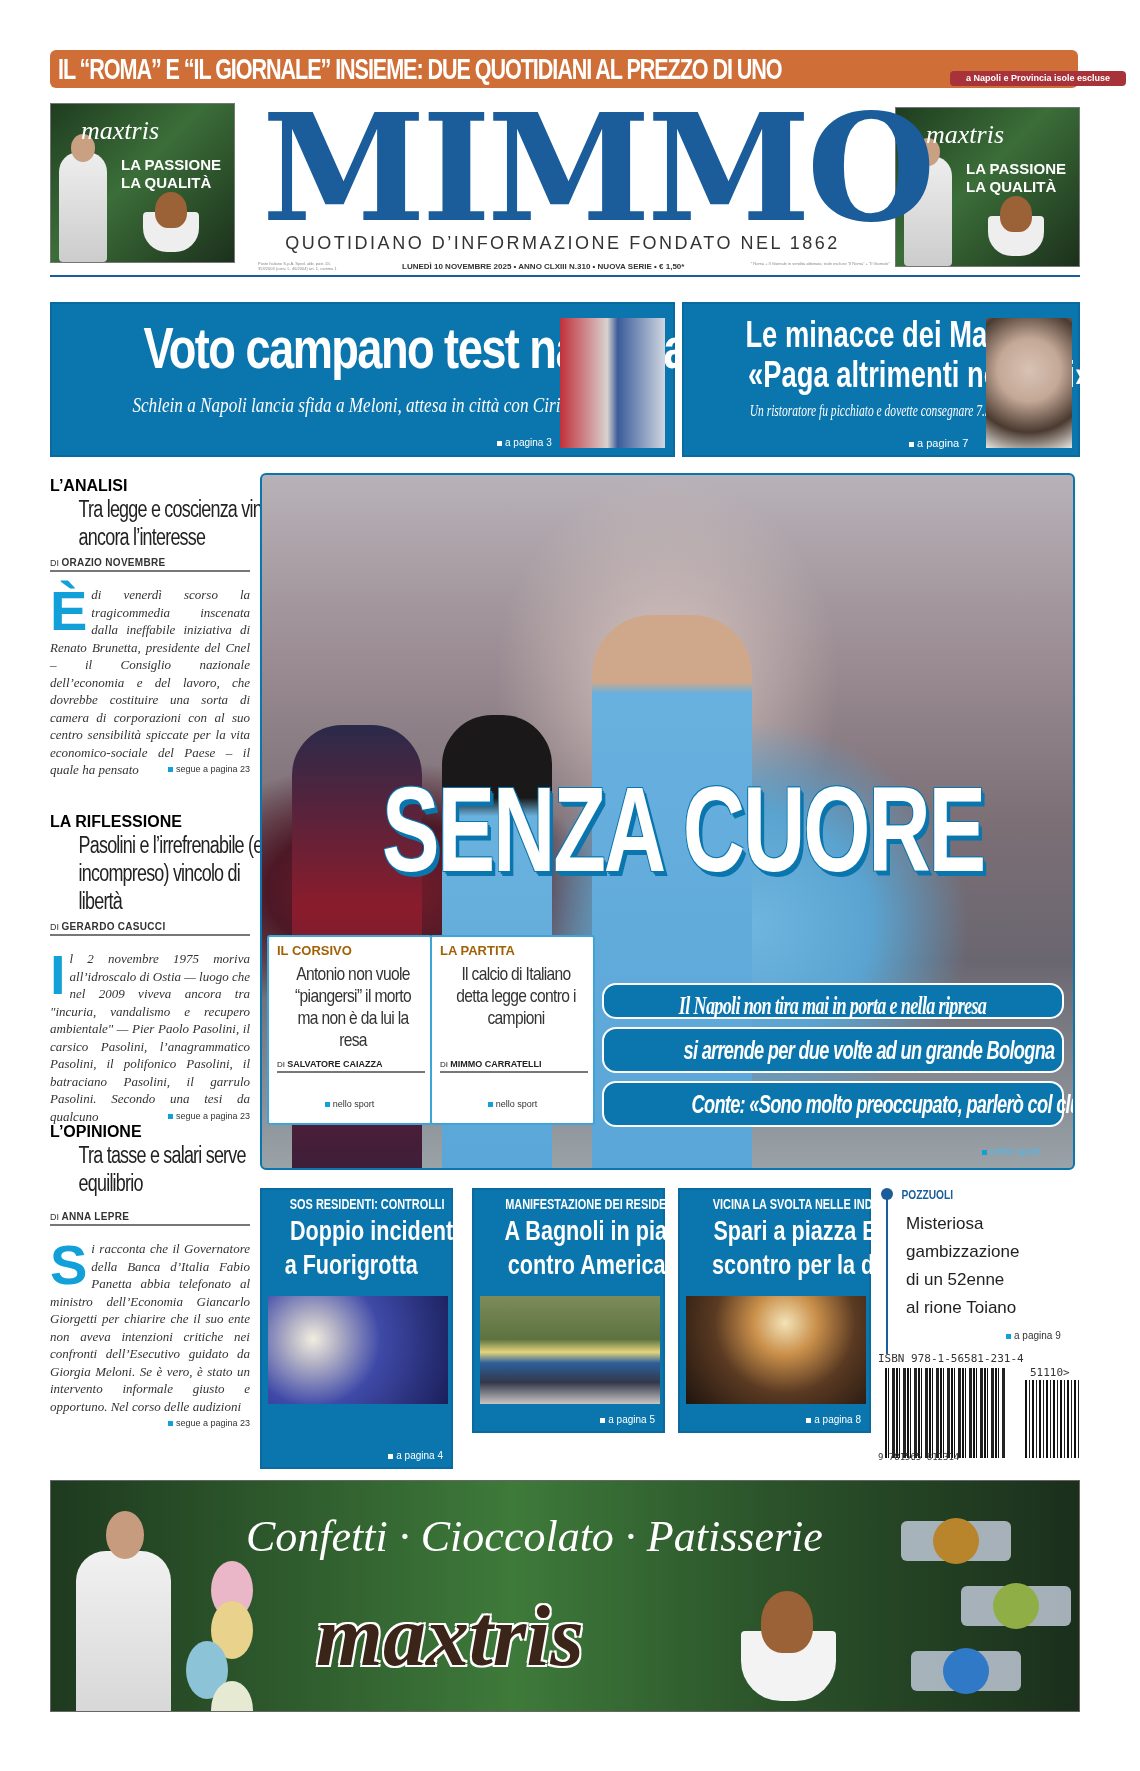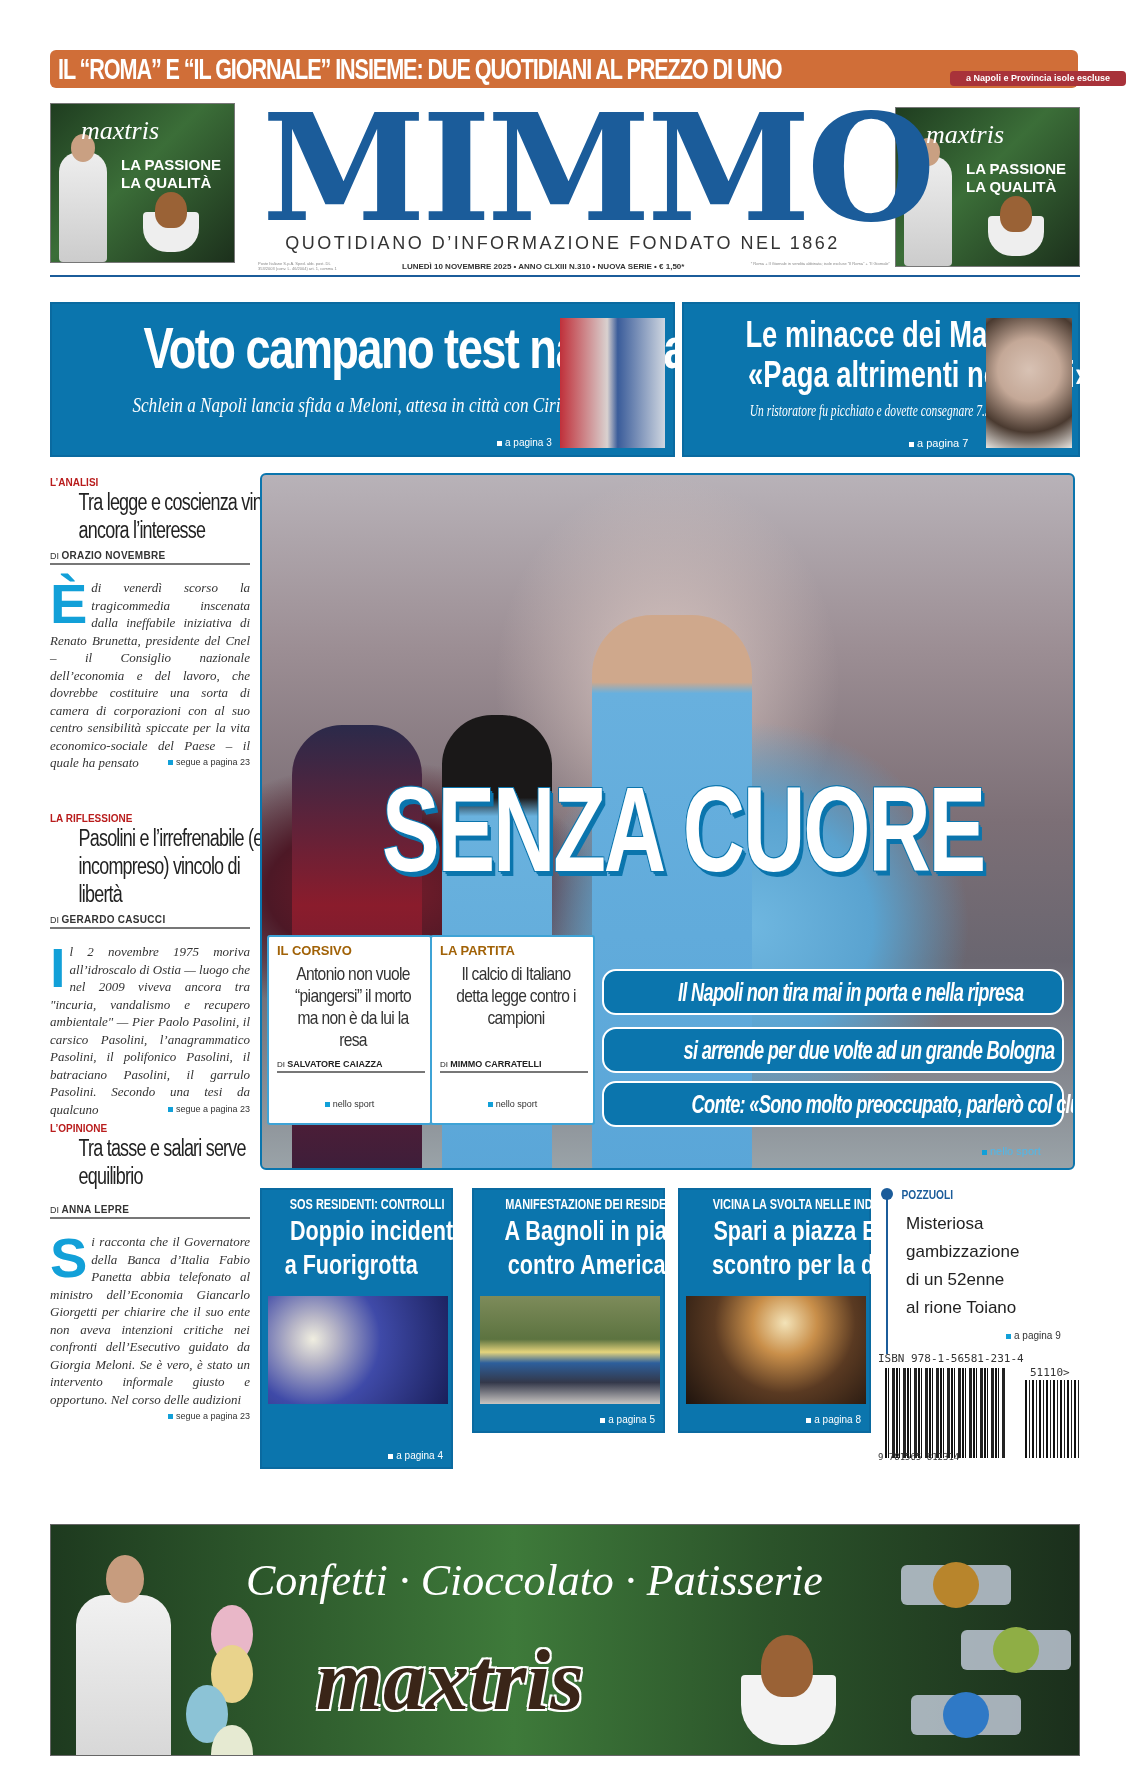--- a/index.html
+++ b/index.html
@@ -38,21 +38,21 @@
   #box1 .pg{left:445px;top:133px;font-size:10px;}
   #box1 .photo{left:508px;top:14px;width:105px;height:130px;background:linear-gradient(90deg,#c0303a 0%,#d9d1cf 45%,#3a5c9a 55%,#cfd6e0 100%);}
   #box2{left:682px;top:302px;width:398px;height:155px;}
   #box2 .hl1,#box2 .hl2{left:10px;font-size:36px;font-weight:bold;white-space:nowrap;transform:scaleX(0.76);}
   #box2 .hl1{top:10px;} #box2 .hl2{top:50px;}
   #box2 .sub{left:12px;top:98px;font-family:"Liberation Serif",serif;font-style:italic;font-size:16px;white-space:nowrap;transform:scaleX(0.72);}
   #box2 .pg{left:225px;top:133px;font-size:11px;}
   #box2 .photo{left:302px;top:14px;width:86px;height:130px;background:radial-gradient(circle at 50% 40%,#d8c2b4 0%,#c4a897 35%,#4a3a30 70%,#e8e6e2 100%);}
 
   
-  .kicker{font-size:10px;font-weight:bold;color:#b91c1c;}
+  .kicker{font-size:16px;font-weight:bold;color:#000000;}
   .lhead{font-size:23px;color:#222;letter-spacing:-1px;line-height:28px;transform:scaleX(0.78);width:260px;}
   .byline{font-size:9px;color:#333;border-bottom:2px solid #777;width:200px;padding-bottom:2px;}
   .byline b{font-size:10px;letter-spacing:0.3px;}
   .bodytext{font-family:"Liberation Serif",serif;font-style:italic;font-size:13px;line-height:17.5px;color:#333;width:200px;text-align:justify;}
   .dropcap{float:left;font-family:"Liberation Sans",sans-serif;font-style:normal;font-weight:bold;color:#12a0d8;font-size:56px;line-height:46px;margin:2px 4px 0 0;}
   .segue{font-family:"Liberation Sans",sans-serif;font-style:normal;font-size:9px;color:#333;float:right;}
   .bullet{display:inline-block;width:5px;height:5px;background:#12a0d8;margin-right:3px;vertical-align:middle;}
 
   
   #hero{left:260px;top:473px;width:815px;height:697px;border:2px solid #0b75ad;border-radius:6px;overflow:hidden;
@@ -95,21 +95,21 @@
   #pozz-pg{left:1006px;top:1330px;font-size:10px;color:#333;}
 
   
   #isbn{left:878px;top:1352px;font-family:"DejaVu Sans Mono",monospace;font-size:11px;color:#333;}
   #barcode{left:885px;top:1368px;width:120px;height:90px;background:repeating-linear-gradient(90deg,#111 0 2px,#fff 2px 3px,#111 3px 4px,#fff 4px 7px,#222 7px 10px,#fff 10px 11px);}
   #barcode2{left:1025px;top:1380px;width:55px;height:78px;background:repeating-linear-gradient(90deg,#111 0 2px,#fff 2px 4px,#222 4px 5px,#fff 5px 7px);}
   #addon{left:1030px;top:1366px;font-family:"DejaVu Sans Mono",monospace;font-size:11px;color:#333;}
   #barnum{left:878px;top:1452px;font-family:"DejaVu Sans Mono",monospace;font-size:9px;color:#333;}
 
   
-  #bigad{left:50px;top:1524px;width:1030px;height:232px;background:linear-gradient(90deg,#1e3a1f 0%,#3e7a3a 45%,#2b532a 70%,#1b2f1c 100%);border:1px solid #666;overflow:hidden;}
+  #bigad{left:50px;top:1480px;width:1030px;height:232px;background:linear-gradient(90deg,#1e3a1f 0%,#3e7a3a 45%,#2b532a 70%,#1b2f1c 100%);border:1px solid #666;overflow:hidden;}
   #bigad .script{left:195px;top:30px;font-family:"Liberation Serif",serif;font-style:italic;font-size:44px;color:#fff;white-space:nowrap;}
   #bigad .brand{left:265px;top:105px;font-family:"Liberation Serif",serif;font-style:italic;font-weight:bold;font-size:86px;color:#3a2518;text-shadow:-2px -2px 0 #fff,2px 2px 0 #fff,2px -2px 0 #fff,-2px 2px 0 #fff;white-space:nowrap;}
   #bigad .person{left:25px;top:70px;width:95px;height:165px;background:linear-gradient(#f1f1f1,#d7d7d7);border-radius:30px 30px 0 0;}
   #bigad .head{left:55px;top:30px;width:38px;height:48px;border-radius:50%;background:#c79c7e;}
   .mac{width:42px;height:58px;border-radius:50%;}
   #bigad .cup{left:690px;top:150px;width:95px;height:70px;background:#f3f3f3;border-radius:4px 4px 40px 40px;}
   #bigad .almond{left:710px;top:110px;width:52px;height:62px;border-radius:50% 50% 40% 40%;background:#9a6236;}
   .candy{width:46px;height:46px;border-radius:50%;}
   .wrap{width:110px;height:40px;background:#c8cfe0;border-radius:6px;opacity:0.8;}
 </style>
@@ -208,21 +208,21 @@
     <div class="abs ns"><span class="bullet"></span><span>nello sport</span></div>
   </div>
 
   <div class="abs subbox" style="left:168px;top:460px;width:165px;height:190px;">
     <div class="abs k">LA PARTITA</div>
     <div class="abs t">Il calcio di Italiano detta legge contro i campioni</div>
     <div class="abs by"><span>DI</span> <b>MIMMO CARRATELLI</b></div>
     <div class="abs ns"><span class="bullet"></span><span>nello sport</span></div>
   </div>
 
-  <div class="abs pill" style="left:340px;top:494px;width:462px;height:46px;line-height:42px;"><span>Il Napoli non tira mai in porta e nella ripresa</span></div>
+  <div class="abs pill" style="left:340px;top:508px;width:462px;height:36px;line-height:42px;font-family:Liberation Serif, serif;"><span>Il Napoli non tira mai in porta e nella ripresa</span></div>
   <div class="abs pill" style="left:340px;top:552px;width:462px;height:46px;line-height:42px;"><span>si arrende per due volte ad un grande Bologna</span></div>
   <div class="abs pill" style="left:340px;top:606px;width:462px;height:46px;line-height:42px;"><span>Conte: «Sono molto preoccupato, parlerò col club»</span></div>
 
   <div class="abs nellosport"><span class="bullet"></span><span>nello sport</span></div>
 </div>
 
 <div id="loc1" class="abs local">
   <div class="abs k">SOS RESIDENTI: CONTROLLI</div>
   <div class="abs h1">Doppio incidente</div>
   <div class="abs h2">a Fuorigrotta</div>

